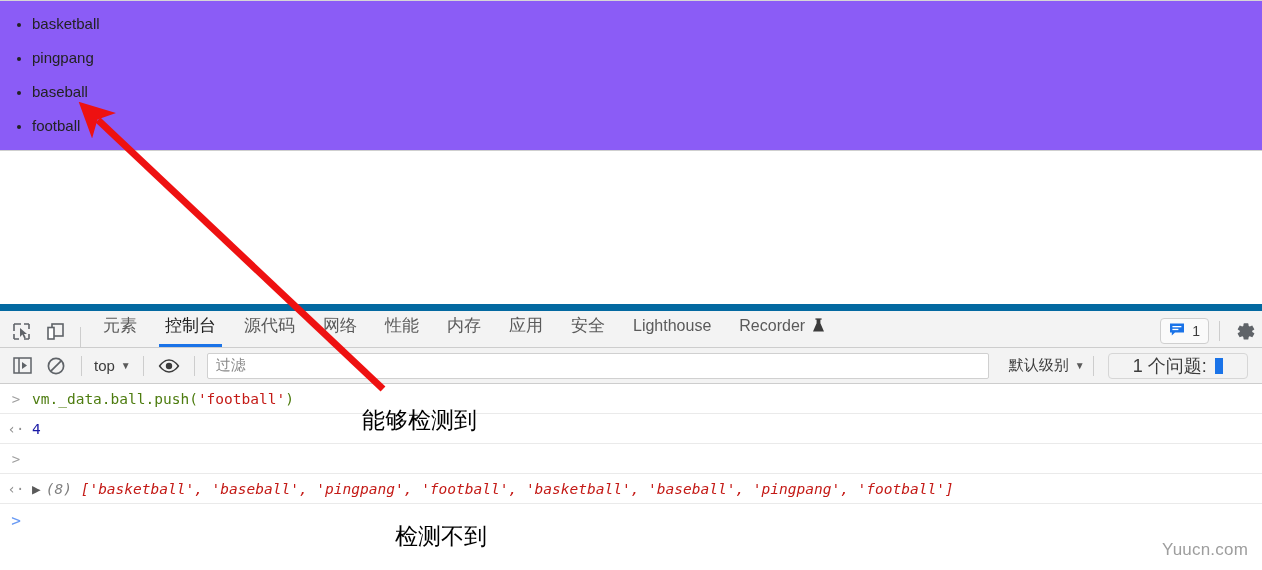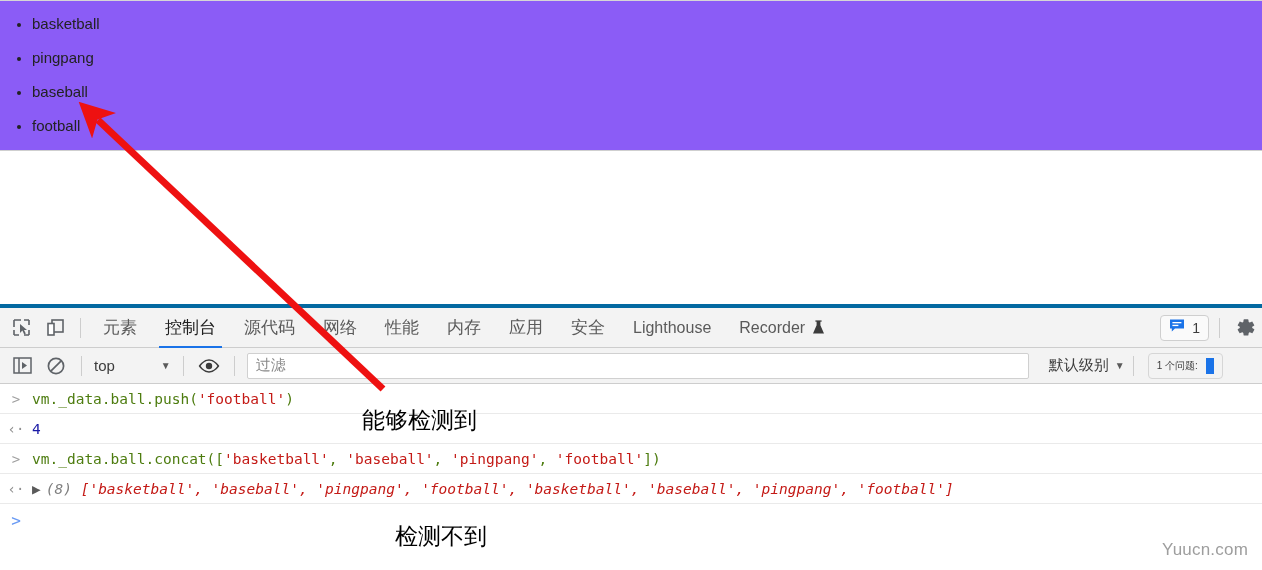--- a/index.html
+++ b/index.html
@@ -54,24 +54,24 @@
   #devtools-spacer {
     height:153px;
     background:#ffffff;
   }
 
   
   #tabbar {
     position:relative;
     height:44px;
     background:#f3f3f3;
-    border-top:4px solid #0369a1;
+    border-top:7px solid #0369a1;
     border-bottom:1px solid #cdcdcd;
     display:flex;
-    align-items:center;
+    align-items:flex-end;
   }
   .tb-icon {
     width:34px; height:32px;
     display:flex; align-items:center; justify-content:center;
     cursor:pointer;
   }
   .tb-icon:first-child { margin-left:4px; }
   .vsep {
     width:1px; height:20px; background:#cdcdcd; margin:0 8px;
   }
@@ -130,21 +130,20 @@
     width:34px; height:28px;
     display:flex; align-items:center; justify-content:center;
     cursor:pointer;
   }
   .ct-icon:first-child { margin-left:5px; }
   #ctx-select {
     display:flex; align-items:center;
     font-size:15px; color:#3c3c3c;
     padding:0 4px;
     cursor:pointer;
-    gap:40px;
   }
   #ctx-select .caret { margin-left:6px; font-size:10px; color:#5a5a5a; }
   #filter-input {
     flex:0 0 auto;
     width:782px;
     height:26px;
     background:#ffffff;
     border:1px solid #d0d0d0;
     border-radius:2px;
     display:flex; align-items:center;
@@ -157,25 +156,25 @@
   #level-select {
     display:flex; align-items:center;
     font-size:15px; color:#3c3c3c;
     margin-left:20px;
     cursor:pointer;
     white-space:nowrap;
   }
   #level-select .caret { margin-left:6px; font-size:10px; color:#5a5a5a; }
   #issues-text {
     display:flex; align-items:center;
-    font-size:10px; color:#3c3c3c;
+    font-size:18px; color:#3c3c3c;
     border:1px solid #d6d6d6;
     border-radius:4px;
     height:26px;
-    padding:0 8px;
+    padding:0 24px;
     margin-left:6px;
     white-space:nowrap;
     cursor:pointer;
   }
   #issues-text .blue-block {
     width:8px; height:16px; background:#1a73e8; margin-left:8px;
   }
 
   
   #console-body {
@@ -387,21 +386,20 @@
       <div class="msgtext"><span class="pun">vm._data.ball.push(</span><span class="str">'football'</span><span class="pun">)</span></div>
     </div>
 
     <div class="msg">
       <div class="gutter in">‹·</div>
       <div class="msgtext result">4</div>
     </div>
 
     <div class="msg">
       <div class="gutter">&gt;</div>
-      <div class="msgtext"><span class="pun">vm._data.ball.concat([</span><span class="str">'basketball'</span><span class="pun">, </span><span class="str">'baseball'</span><span class="pun">, </span><span class="str">'pingpang'</span><span class="pun">, </span><span class="str">'football'</span><span class="pun">])</span></div>
     </div>
 
     <div class="msg">
       <div class="gutter in">‹·</div>
       <div class="msgtext italic"><span class="tri">▶</span><span class="grey">(8)</span><span class="str"> ['basketball', 'baseball', 'pingpang', 'football', 'basketball', 'baseball', 'pingpang', 'football']</span></div>
     </div>
 
     <div class="prompt-row">
       <div class="gutter">&gt;</div>
     </div>

